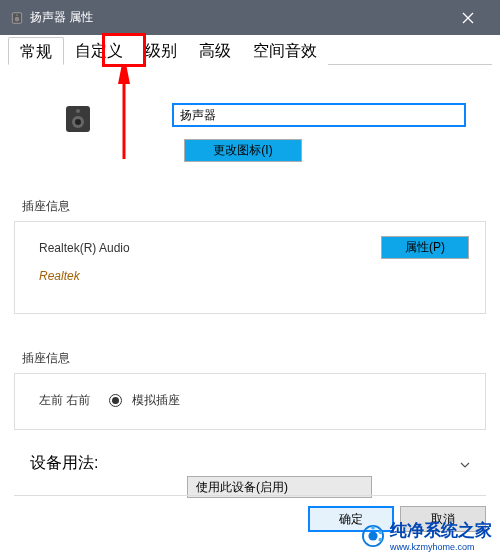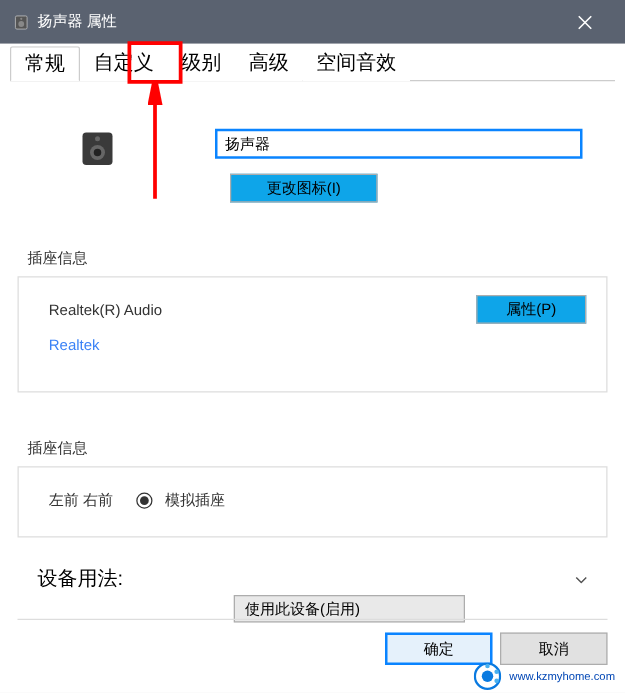--- a/index.html
+++ b/index.html
@@ -23,21 +23,21 @@
     .btn { background: #0ea5e9; border: 1px solid #adadad; font-size: 12px; cursor: pointer; height: 23px; }
     .change-icon-btn { width: 118px; margin-top: 12px; margin-left: 12px; }
 
     .section-title { margin-top: 36px; margin-bottom: 6px; padding-left: 8px; }
     .fieldset { border-top: 1px solid #ddd; border-left: 1px solid #ddd; border-right: 1px solid #ddd; border-bottom: 1px solid #ddd; padding: 14px 16px 20px 24px; position: relative; }
     .fieldset.controller { min-height: 64px; }
     .fieldset.jack { min-height: 40px; }
 
     .ctrl-row { display: flex; align-items: center; margin-bottom: 10px; }
     .ctrl-row .name { flex: 0 0 200px; }
-    .ctrl-row .link { color: #3b82f6; cursor: pointer; }
+    .ctrl-row .link { color: #a16207; cursor: pointer; font-style: italic; }
     .prop-btn { width: 88px; margin-left: auto; }
 
     .jack-row { display: flex; align-items: center; padding-top: 4px; }
     .jack-row .label { width: 70px; }
     .radio-dot { width: 13px; height: 13px; border: 1px solid #333; border-radius: 50%; display: inline-flex; align-items: center; justify-content: center; margin-right: 10px; }
     .radio-dot .inner { width: 7px; height: 7px; background: #333; border-radius: 50%; }
 
     .usage-row { position: absolute; bottom: 56px; left: 30px; right: 22px; display: flex; align-items: center; gap: 37px; }
     .usage-row .label { width: 120px; }
     .usage-select { flex: 1; height: 22px; background: #e9e9e9; border: 1px solid #adadad; font-size: 12px; padding: 0 20px 0 8px; appearance: none; position: relative; margin-top: 48px; }
@@ -154,15 +154,16 @@
 
 <div class="watermark">
   <svg class="wm-icon" viewBox="0 0 24 24">
       <circle cx="12" cy="12" r="11" fill="none" stroke="#0a7ae0" stroke-width="2"></circle>
       <circle cx="12" cy="12" r="5" fill="#0a7ae0"></circle>
       <circle cx="12" cy="3" r="2" fill="#48b0f0"></circle>
       <circle cx="20" cy="8" r="2" fill="#48b0f0"></circle>
       <circle cx="20" cy="16" r="2" fill="#48b0f0"></circle>
     </svg>
   <div>
+    <div class="wm-text">纯净系统之家</div>
     <div class="wm-sub">www.kzmyhome.com</div>
   </div>
 </div>
 
 </body></html>

